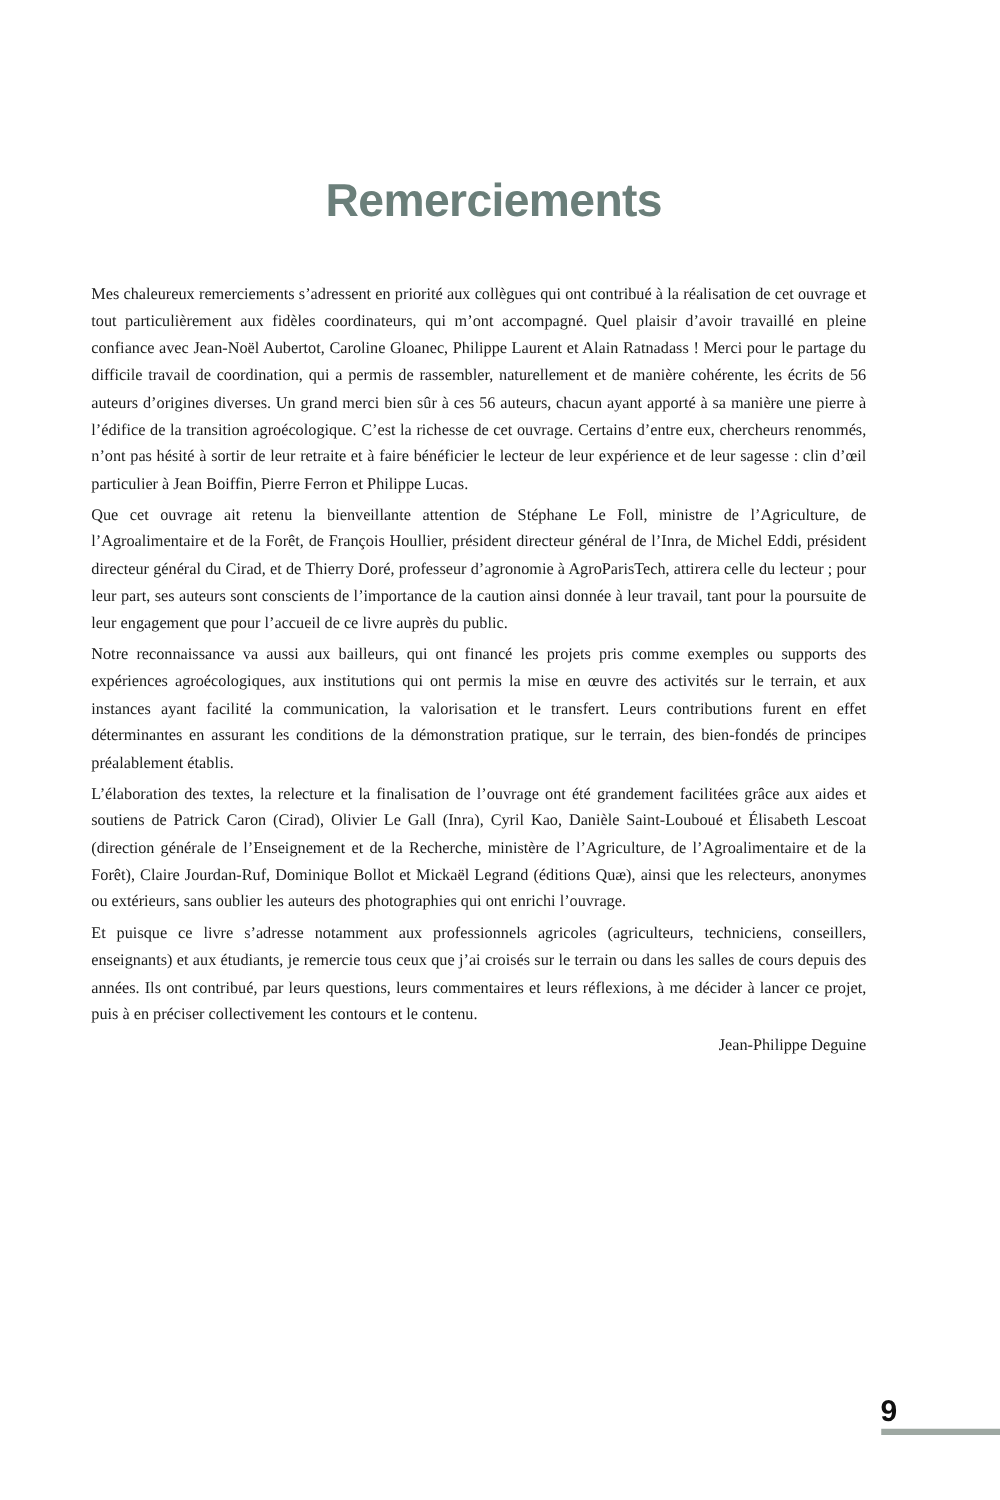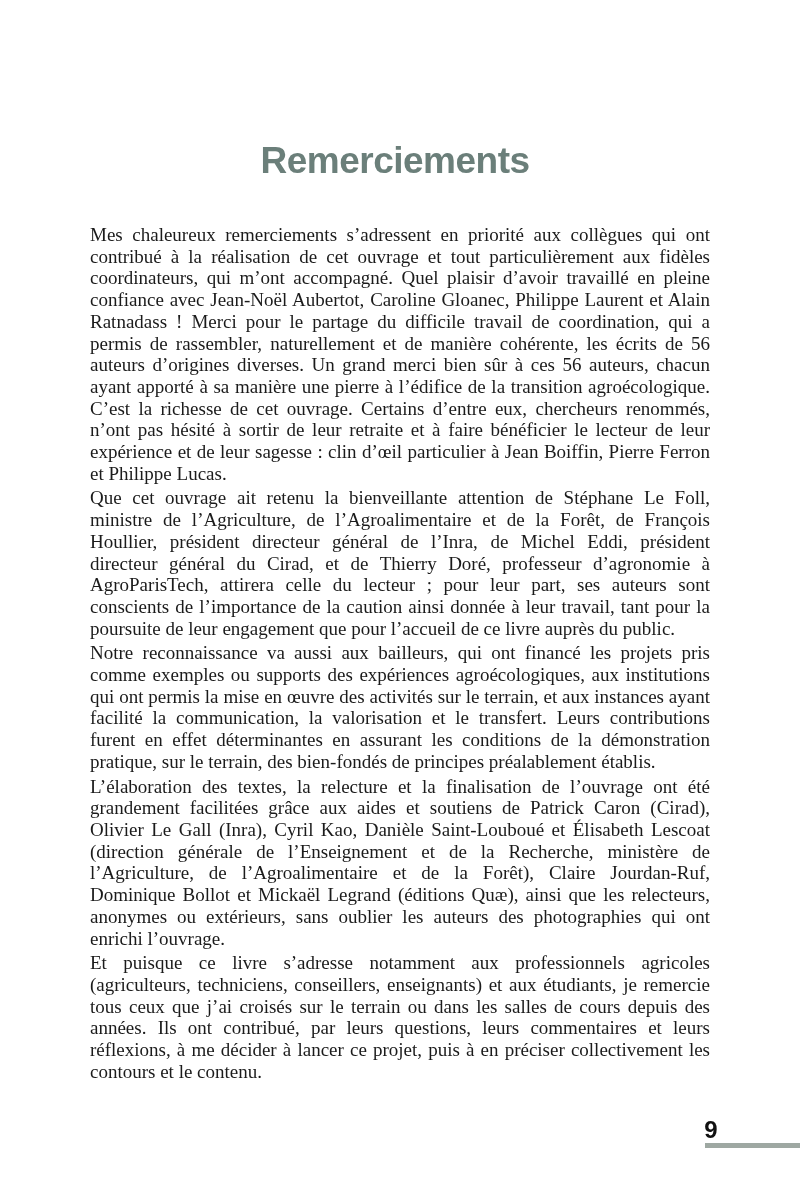--- a/index.html
+++ b/index.html
@@ -24,23 +24,23 @@
     width: 790px;
     text-align: center;
     font-family: "Liberation Sans", sans-serif;
     font-weight: 700;
     font-size: 37px;
     letter-spacing: -0.5px;
   }
   .content {
     position: absolute;
     top: 224px;
-    left: 90px;
+    left: 73px;
     width: 620px;
-    font-size: 19px;
+    font-size: 13px;
     line-height: 21.7px;
     text-align: justify;
     text-justify: inter-word;
     hyphens: auto;
   }
   .content p {
     margin: 0 0 3px 0;
   }
   .signature {
     text-align: right;
@@ -71,19 +71,20 @@
 <div class="page">
 
   <h1 class="title" style="color: rgb(107, 127, 122);">Remerciements</h1>
 
   <div class="content" style="color: rgb(27, 27, 27);">
     <p>Mes chaleureux remerciements s’adressent en priorité aux collègues qui ont contribué à la réalisation de cet ouvrage et tout particulièrement aux fidèles coordinateurs, qui m’ont accompagné. Quel plaisir d’avoir travaillé en pleine confiance avec Jean-Noël Aubertot, Caroline Gloanec, Philippe Laurent et Alain Ratnadass ! Merci pour le partage du difficile travail de coordination, qui a permis de rassembler, naturellement et de manière cohérente, les écrits de 56 auteurs d’origines diverses. Un grand merci bien sûr à ces 56 auteurs, chacun ayant apporté à sa manière une pierre à l’édifice de la transition agroécologique. C’est la richesse de cet ouvrage. Certains d’entre eux, chercheurs renommés, n’ont pas hésité à sortir de leur retraite et à faire bénéficier le lecteur de leur expérience et de leur sagesse : clin d’œil particulier à Jean Boiffin, Pierre Ferron et Philippe Lucas.</p>
     <p>Que cet ouvrage ait retenu la bienveillante attention de Stéphane Le Foll, ministre de l’Agriculture, de l’Agroalimentaire et de la Forêt, de François Houllier, président directeur général de l’Inra, de Michel Eddi, président directeur général du Cirad, et de Thierry Doré, professeur d’agronomie à AgroParisTech, attirera celle du lecteur ; pour leur part, ses auteurs sont conscients de l’importance de la caution ainsi donnée à leur travail, tant pour la poursuite de leur engagement que pour l’accueil de ce livre auprès du public.</p>
     <p>Notre reconnaissance va aussi aux bailleurs, qui ont financé les projets pris comme exemples ou supports des expériences agroécologiques, aux institutions qui ont permis la mise en œuvre des activités sur le terrain, et aux instances ayant facilité la communication, la valorisation et le transfert. Leurs contributions furent en effet déterminantes en assurant les conditions de la démonstration pratique, sur le terrain, des bien-fondés de principes préalablement établis.</p>
     <p>L’élaboration des textes, la relecture et la finalisation de l’ouvrage ont été grandement facilitées grâce aux aides et soutiens de Patrick Caron (Cirad), Olivier Le Gall (Inra), Cyril Kao, Danièle Saint-Louboué et Élisabeth Lescoat (direction générale de l’Enseignement et de la Recherche, ministère de l’Agriculture, de l’Agroalimentaire et de la Forêt), Claire Jourdan-Ruf, Dominique Bollot et Mickaël Legrand (éditions Quæ), ainsi que les relecteurs, anonymes ou extérieurs, sans oublier les auteurs des photographies qui ont enrichi l’ouvrage.</p>
     <p>Et puisque ce livre s’adresse notamment aux professionnels agricoles (agriculteurs, techniciens, conseillers, enseignants) et aux étudiants, je remercie tous ceux que j’ai croisés sur le terrain ou dans les salles de cours depuis des années. Ils ont contribué, par leurs questions, leurs commentaires et leurs réflexions, à me décider à lancer ce projet, puis à en préciser collectivement les contours et le contenu.</p>
+    <p class="signature">Jean-Philippe Deguine</p>
   </div>
 
   <div class="page-number">9</div>
 
   <div class="footer-rule" style="background: rgb(158, 168, 162);"></div>
 
 </div>
 
 </body></html>

